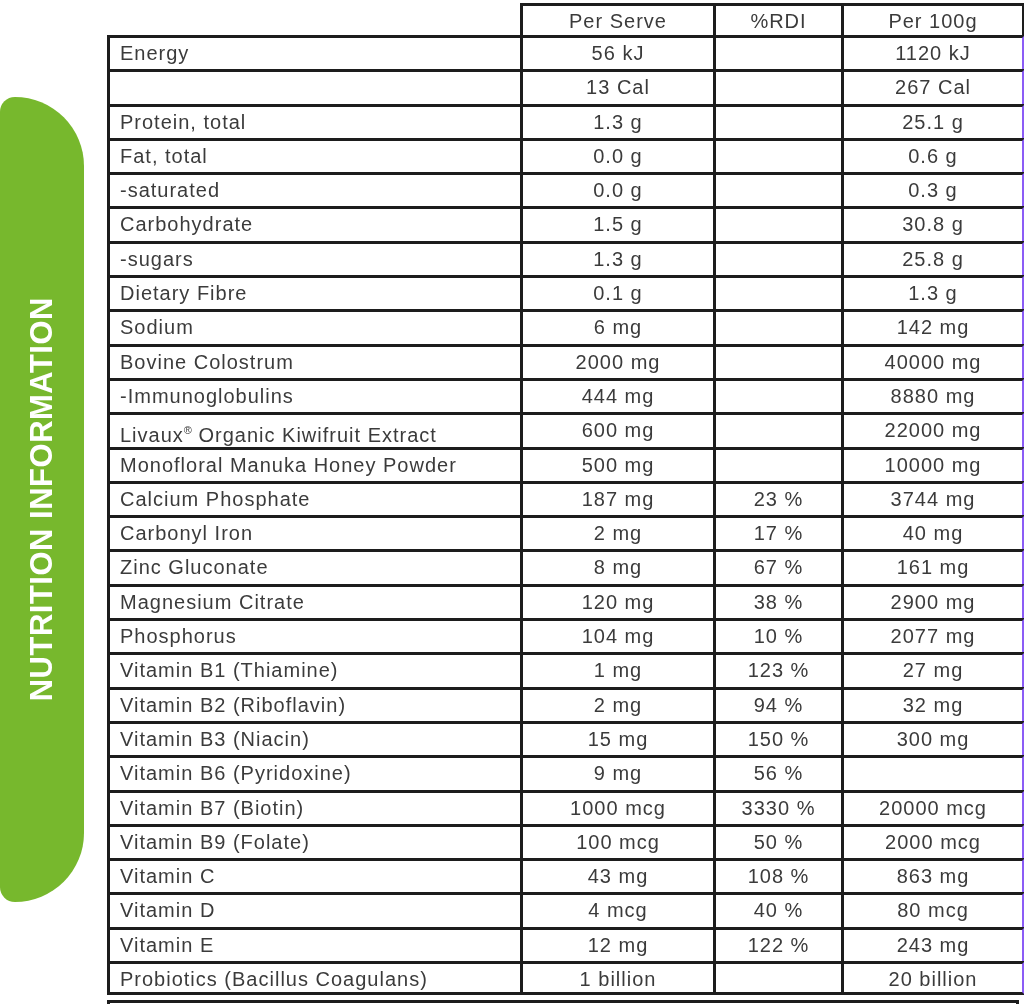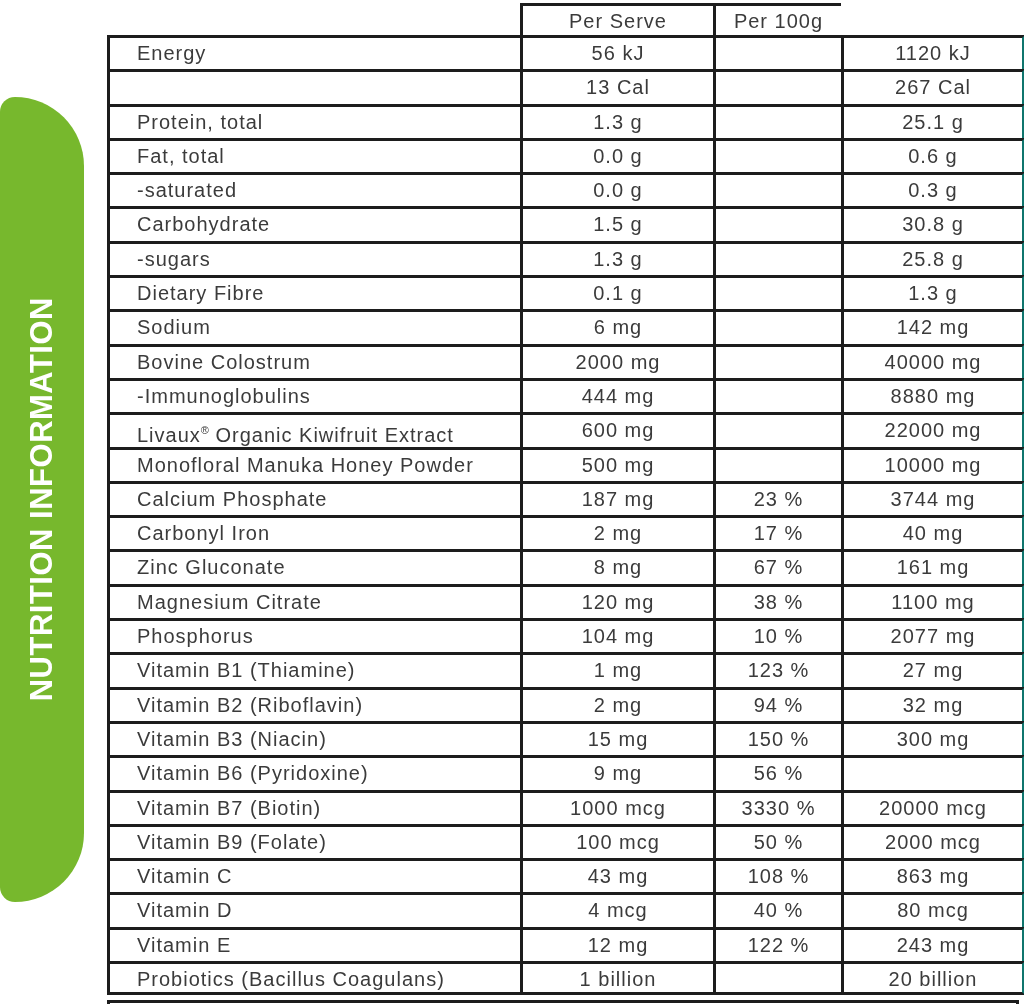--- a/index.html
+++ b/index.html
@@ -69,23 +69,23 @@
   .cell {
     box-sizing: border-box;
     border-left: 3px solid #1d1d1d;
     border-top: 3px solid #1d1d1d;
     line-height: 31px;
     font-size: 20px;
     letter-spacing: 1px;
     overflow: hidden;
     white-space: nowrap;
   }
-  .cell:nth-child(4) { border-right: 3px solid #0f766e; }
+  .cell:nth-child(4) { border-right: 3px solid #8b5cf6; }
   .trow:last-child .cell { border-bottom: 3px solid #1d1d1d; }
-  .name-cell { padding-left: 27px; text-align: left; }
+  .name-cell { padding-left: 10px; text-align: left; }
   .val-cell { text-align: center; }
   .cell sup { font-size: 11px; letter-spacing: 0; }
 
   
   .tfrag {
     position: absolute;
     left: 107px;
     top: 1000px;
     width: 912px;
     height: 20px;
@@ -98,41 +98,42 @@
 <body>
 
 <div class="page">
 
   <div class="ribbon">
     <span class="ribbon-text">NUTRITION INFORMATION</span>
   </div>
 
   <div class="thead">
     <div class="th">Per Serve</div>
+    <div class="th">%RDI</div>
     <div class="th">Per 100g</div>
   </div>
 
   <div class="tbody">
       <div class="trow"><div class="cell name-cell">Energy</div><div class="cell val-cell">56 kJ</div><div class="cell val-cell"></div><div class="cell val-cell">1120 kJ</div></div>
       <div class="trow"><div class="cell name-cell"></div><div class="cell val-cell">13 Cal</div><div class="cell val-cell"></div><div class="cell val-cell">267 Cal</div></div>
       <div class="trow"><div class="cell name-cell">Protein, total</div><div class="cell val-cell">1.3 g</div><div class="cell val-cell"></div><div class="cell val-cell">25.1 g</div></div>
       <div class="trow"><div class="cell name-cell">Fat, total</div><div class="cell val-cell">0.0 g</div><div class="cell val-cell"></div><div class="cell val-cell">0.6 g</div></div>
       <div class="trow"><div class="cell name-cell">-saturated</div><div class="cell val-cell">0.0 g</div><div class="cell val-cell"></div><div class="cell val-cell">0.3 g</div></div>
       <div class="trow"><div class="cell name-cell">Carbohydrate</div><div class="cell val-cell">1.5 g</div><div class="cell val-cell"></div><div class="cell val-cell">30.8 g</div></div>
       <div class="trow"><div class="cell name-cell">-sugars</div><div class="cell val-cell">1.3 g</div><div class="cell val-cell"></div><div class="cell val-cell">25.8 g</div></div>
       <div class="trow"><div class="cell name-cell">Dietary Fibre</div><div class="cell val-cell">0.1 g</div><div class="cell val-cell"></div><div class="cell val-cell">1.3 g</div></div>
       <div class="trow"><div class="cell name-cell">Sodium</div><div class="cell val-cell">6 mg</div><div class="cell val-cell"></div><div class="cell val-cell">142 mg</div></div>
       <div class="trow"><div class="cell name-cell">Bovine Colostrum</div><div class="cell val-cell">2000 mg</div><div class="cell val-cell"></div><div class="cell val-cell">40000 mg</div></div>
       <div class="trow"><div class="cell name-cell">-Immunoglobulins</div><div class="cell val-cell">444 mg</div><div class="cell val-cell"></div><div class="cell val-cell">8880 mg</div></div>
       <div class="trow"><div class="cell name-cell">Livaux<sup>®</sup> Organic Kiwifruit Extract</div><div class="cell val-cell">600 mg</div><div class="cell val-cell"></div><div class="cell val-cell">22000 mg</div></div>
       <div class="trow"><div class="cell name-cell">Monofloral Manuka Honey Powder</div><div class="cell val-cell">500 mg</div><div class="cell val-cell"></div><div class="cell val-cell">10000 mg</div></div>
       <div class="trow"><div class="cell name-cell">Calcium Phosphate</div><div class="cell val-cell">187 mg</div><div class="cell val-cell">23 %</div><div class="cell val-cell">3744 mg</div></div>
       <div class="trow"><div class="cell name-cell">Carbonyl Iron</div><div class="cell val-cell">2 mg</div><div class="cell val-cell">17 %</div><div class="cell val-cell">40 mg</div></div>
       <div class="trow"><div class="cell name-cell">Zinc Gluconate</div><div class="cell val-cell">8 mg</div><div class="cell val-cell">67 %</div><div class="cell val-cell">161 mg</div></div>
-      <div class="trow"><div class="cell name-cell">Magnesium Citrate</div><div class="cell val-cell">120 mg</div><div class="cell val-cell">38 %</div><div class="cell val-cell">1100 mg</div></div>
+      <div class="trow"><div class="cell name-cell">Magnesium Citrate</div><div class="cell val-cell">120 mg</div><div class="cell val-cell">38 %</div><div class="cell val-cell">2900 mg</div></div>
       <div class="trow"><div class="cell name-cell">Phosphorus</div><div class="cell val-cell">104 mg</div><div class="cell val-cell">10 %</div><div class="cell val-cell">2077 mg</div></div>
       <div class="trow"><div class="cell name-cell">Vitamin B1 (Thiamine)</div><div class="cell val-cell">1 mg</div><div class="cell val-cell">123 %</div><div class="cell val-cell">27 mg</div></div>
       <div class="trow"><div class="cell name-cell">Vitamin B2 (Riboflavin)</div><div class="cell val-cell">2 mg</div><div class="cell val-cell">94 %</div><div class="cell val-cell">32 mg</div></div>
       <div class="trow"><div class="cell name-cell">Vitamin B3 (Niacin)</div><div class="cell val-cell">15 mg</div><div class="cell val-cell">150 %</div><div class="cell val-cell">300 mg</div></div>
       <div class="trow"><div class="cell name-cell">Vitamin B6 (Pyridoxine)</div><div class="cell val-cell">9 mg</div><div class="cell val-cell">56 %</div><div class="cell val-cell"></div></div>
       <div class="trow"><div class="cell name-cell">Vitamin B7 (Biotin)</div><div class="cell val-cell">1000 mcg</div><div class="cell val-cell">3330 %</div><div class="cell val-cell">20000 mcg</div></div>
       <div class="trow"><div class="cell name-cell">Vitamin B9 (Folate)</div><div class="cell val-cell">100 mcg</div><div class="cell val-cell">50 %</div><div class="cell val-cell">2000 mcg</div></div>
       <div class="trow"><div class="cell name-cell">Vitamin C</div><div class="cell val-cell">43 mg</div><div class="cell val-cell">108 %</div><div class="cell val-cell">863 mg</div></div>
       <div class="trow"><div class="cell name-cell">Vitamin D</div><div class="cell val-cell">4 mcg</div><div class="cell val-cell">40 %</div><div class="cell val-cell">80 mcg</div></div>
       <div class="trow"><div class="cell name-cell">Vitamin E</div><div class="cell val-cell">12 mg</div><div class="cell val-cell">122 %</div><div class="cell val-cell">243 mg</div></div>

